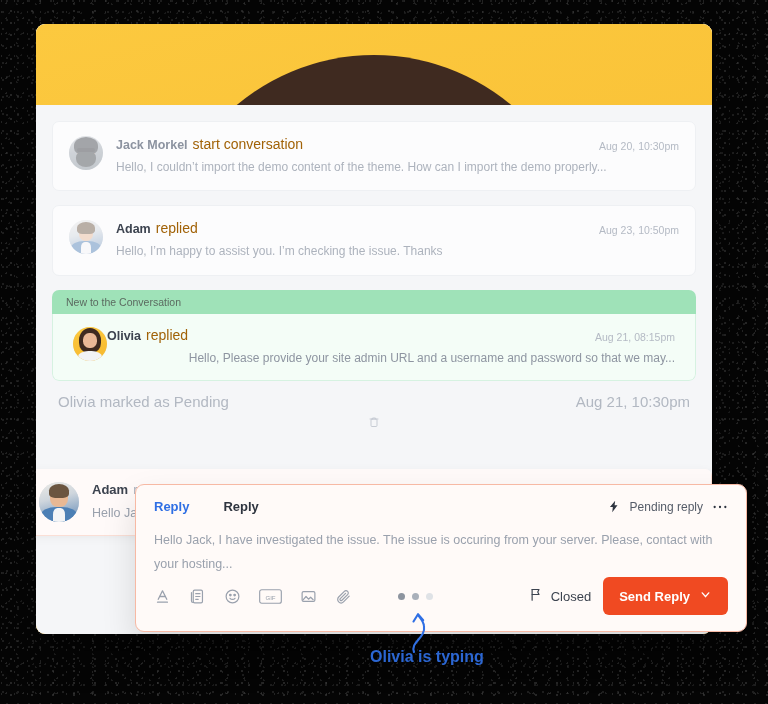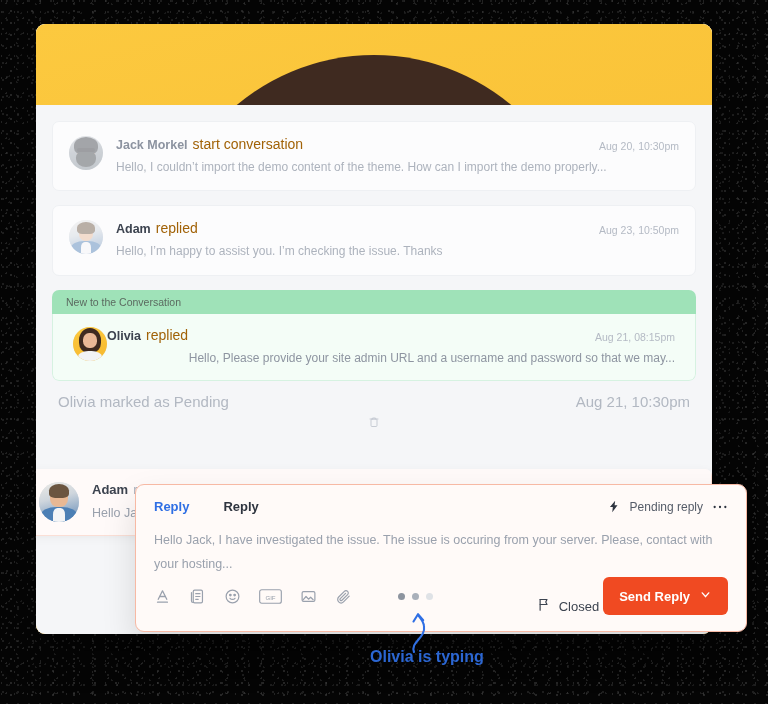--- a/index.html
+++ b/index.html
@@ -219,21 +219,21 @@
     padding: 0 18px 16px 18px; gap: 18px;
   }
   .fmt {
     color: #9aa1ad; cursor: pointer;
     display:flex; align-items:center; justify-content:center;
   }
   .typing-dots { display: flex; gap: 7px; margin-left: 28px; align-items: center; }
   .tdot { width: 7px; height: 7px; border-radius: 50%; background: #8d949f; }
   .tdot.d2 { background: #a9b0ba; }
   .tdot.d3 { background: #dfe2e6; }
-  .comp-right { margin-left: auto; display: flex; align-items: flex-end; gap: 4px; }
+  .comp-right { margin-left: auto; display: flex; align-items: center; gap: 12px; }
   .closed-btn {
     display: flex; align-items: center; gap: 7px;
     font-size: 13px; color: #3c434f; cursor: pointer;
   }
   .send-btn {
     background: #f04a22; color: #fff;
     font-size: 13px; font-weight: bold;
     padding: 11px 16px;
     border-radius: 6px;
     display: flex; align-items: center; gap: 9px;

